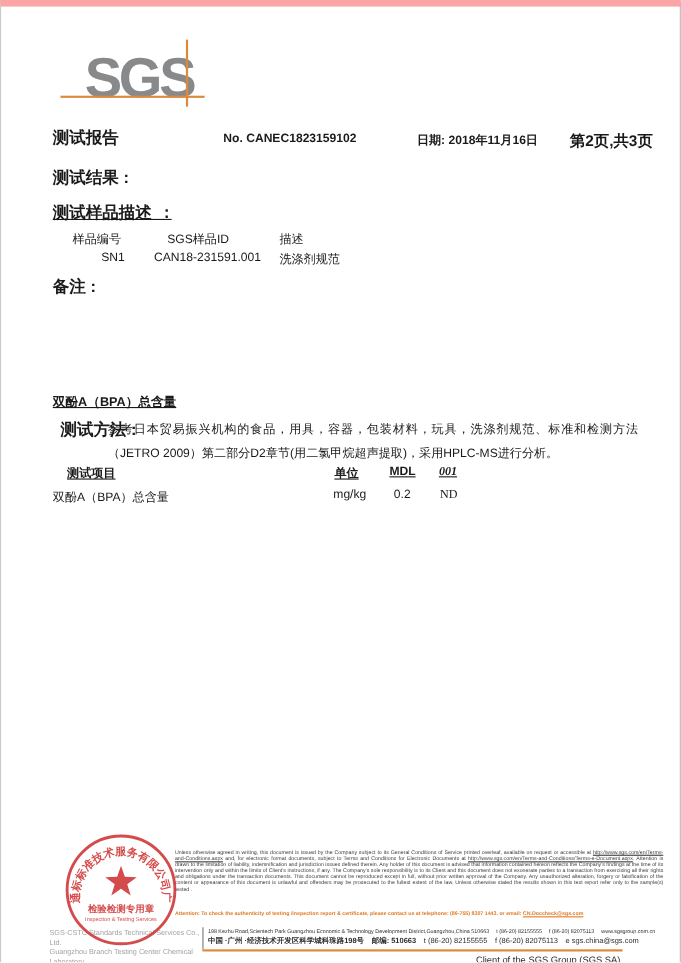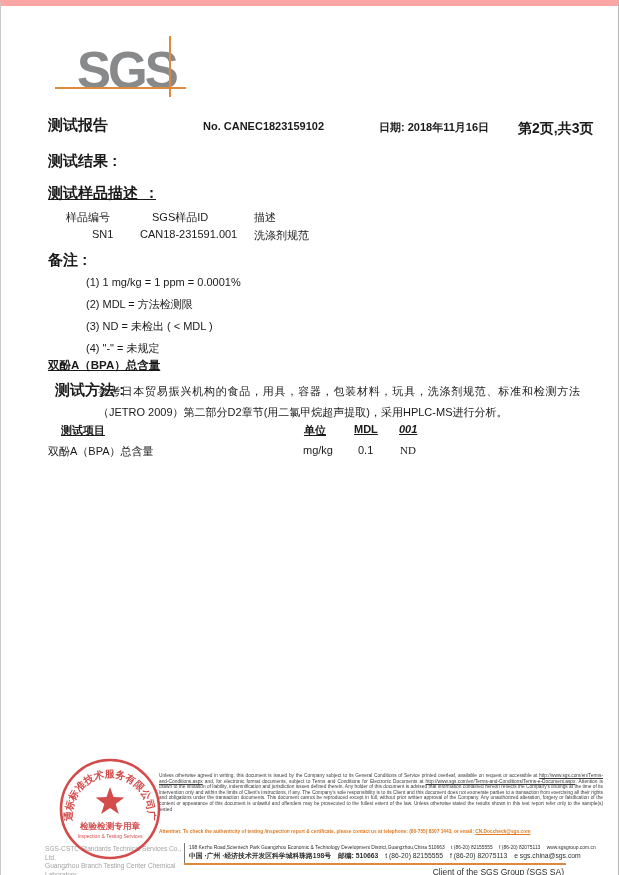--- a/index.html
+++ b/index.html
@@ -49,21 +49,21 @@
 
   .method-label { position:absolute; left:54px; top:375px; }
   .method-text { position:absolute; left:97px; top:375px; width:482px; font-size:11px; line-height:21px; text-align:justify; }
 
   
   .rtable { position:absolute; left:0; top:417px; width:100%; }
   .rtable .row { position:relative; height:21px; }
   .rtable span { position:absolute; font-size:11px; white-space:nowrap; }
   .rt-h { font-weight:700; text-decoration:underline; }
   .rt-h1 { left:60px; } .rt-h2 { left:303px; } .rt-h3 { left:353px; }
-  .rt-h4 { left:398px; font-style:italic; }
+  .rt-h4 { left:398px; font-style:italic;font-family:Liberation Serif, serif; }
   .rt-c1 { left:47px; } .rt-c2 { left:302px; } .rt-c3 { left:357px; } .rt-c4 { left:399px;font-family:Liberation Serif, serif; }
 
   
   .legal {
     position:absolute; left:158px; top:767px; width:444px;
     font-size:4.8px; line-height:5.6px; color:#3c3c3c; text-align:justify;
   }
   .legal a, .attn a { color:inherit; text-decoration:underline; }
   .attn { position:absolute; left:158px; top:823px; width:444px; font-size:4.8px; line-height:5.6px; color:#e07b24; font-weight:700; }
 
@@ -110,43 +110,37 @@
       <span class="sc3h">描述</span>
     </div>
     <div class="row">
       <span class="sc1">SN1</span>
       <span class="sc2">CAN18-231591.001</span>
       <span class="sc3">洗涤剂规范</span>
     </div>
   </div>
 
   <div class="lbl notes-label">备注 :</div>
-  <div class="notes">
-    <div>(1) 1 mg/kg = 1 ppm = 0.0001%</div>
-    <div>(2) MDL = 方法检测限</div>
-    <div>(3) ND = 未检出 ( &lt; MDL )</div>
-    <div>(4) "-" = 未规定</div>
-  </div>
 
   <div class="lbl u bpa-heading">双酚A（BPA）总含量</div>
 
   <div class="lbl method-label">测试方法 :</div>
   <div class="method-text">参考日本贸易振兴机构的食品，用具，容器，包装材料，玩具，洗涤剂规范、标准和检测方法（JETRO 2009）第二部分D2章节(用二氯甲烷超声提取)，采用HPLC-MS进行分析。</div>
 
   <div class="rtable">
     <div class="row">
       <span class="rt-h rt-h1">测试项目</span>
       <span class="rt-h rt-h2">单位</span>
       <span class="rt-h rt-h3">MDL</span>
       <span class="rt-h rt-h4">001</span>
     </div>
     <div class="row">
       <span class="rt-c1">双酚A（BPA）总含量</span>
       <span class="rt-c2">mg/kg</span>
-      <span class="rt-c3">0.1</span>
+      <span class="rt-c3">0.2</span>
       <span class="rt-c4">ND</span>
     </div>
   </div>
 
   <div class="legal"><span>Unless otherwise agreed in writing, this document is issued by the Company subject to its General Conditions of Service printed overleaf, available on request or accessible at </span><a>http://www.sgs.com/en/Terms-and-Conditions.aspx</a><span> and, for electronic format documents, subject to Terms and Conditions for Electronic Documents at </span><a>http://www.sgs.com/en/Terms-and-Conditions/Terms-e-Document.aspx</a><span>. Attention is drawn to the limitation of liability, indemnification and jurisdiction issues defined therein. Any holder of this document is advised that information contained hereon reflects the Company's findings at the time of its intervention only and within the limits of Client's instructions, if any. The Company's sole responsibility is to its Client and this document does not exonerate parties to a transaction from exercising all their rights and obligations under the transaction documents. This document cannot be reproduced except in full, without prior written approval of the Company. Any unauthorized alteration, forgery or falsification of the content or appearance of this document is unlawful and offenders may be prosecuted to the fullest extent of the law. Unless otherwise stated the results shown in this test report refer only to the sample(s) tested .</span></div>
 
   <div class="attn"><span>Attention: To check the authenticity of testing /inspection report &amp; certificate, please contact us at telephone: (86-755) 8307 1443, or email: </span><a>CN.Doccheck@sgs.com</a></div>
 
   <div class="addr-divider"></div>
   <div class="addr">

